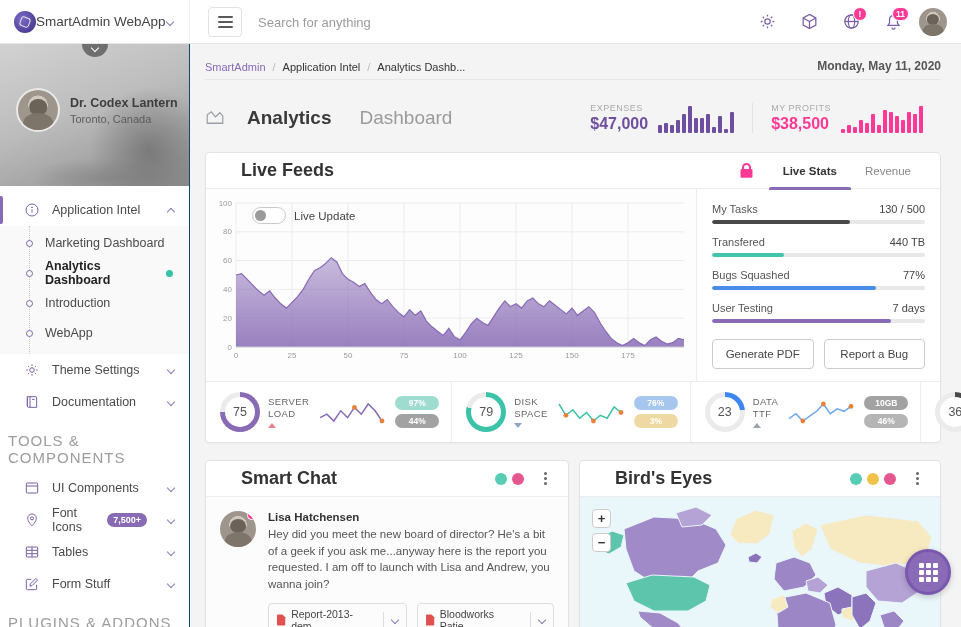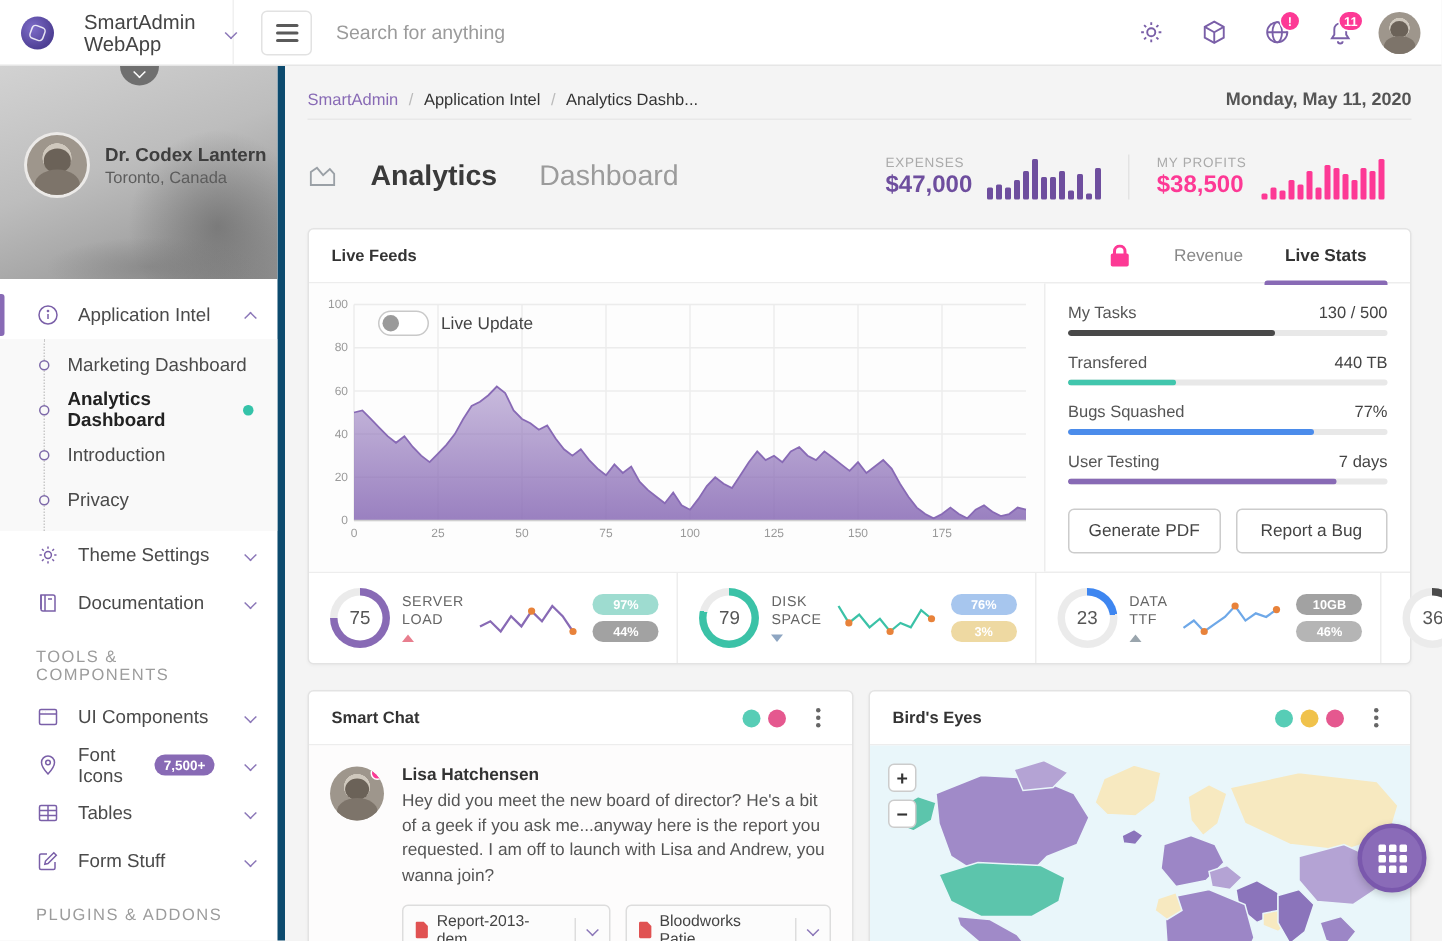--- a/index.html
+++ b/index.html
@@ -2,21 +2,21 @@
 <html><head>
 <meta charset="utf-8">
 <style>
   * { margin:0; padding:0; box-sizing:border-box; }
   html,body { width:961px; height:627px; overflow:hidden; background:#f4f4f4;
     font-family:"Liberation Sans", sans-serif; color:#333; }
 
   
   .topbar { position:fixed; top:0; left:0; width:961px; height:44px; background:#fff;
     border-bottom:1px solid #e6e6e6; display:flex; align-items:center; z-index:50; }
-  .brand { width:156px; height:100%; display:flex; align-items:center; gap:20px; padding-left:14px;
+  .brand { width:190px; height:100%; display:flex; align-items:center; gap:0; padding-left:14px;
     border-right:1px solid #f0f0f0; cursor:pointer; }
   .brand-logo { width:22px; height:22px; border-radius:50%;
     background:radial-gradient(circle at 35% 35%, #7d6cc8, #4e3f94 70%); position:relative; flex:none; }
   .brand-logo::after { content:""; position:absolute; inset:6px; border:1.5px solid rgba(255,255,255,.85);
     border-radius:3px; transform:rotate(20deg); }
   .brand-name { font-size:13.5px; color:#444; font-weight:400; }
   .chev { width:8px; height:8px; display:inline-block; position:relative; }
   .chev::before { content:""; position:absolute; left:1px; top:1px; width:5px; height:5px;
     border-right:1.5px solid #8b77b8; border-bottom:1.5px solid #8b77b8; transform:rotate(45deg); }
   .chev.up::before { transform:rotate(-135deg); top:3px; }
@@ -36,21 +36,21 @@
     display:flex; align-items:center; justify-content:center; border:1px solid #fff; }
   .avatar { width:28px; height:28px; border-radius:50%; overflow:hidden; flex:none;
     background:radial-gradient(circle at 50% 38%, #cfc8bd 0 30%, #9e968c 31% 100%); position:relative; cursor:pointer; }
   .avatar::before { content:""; position:absolute; left:50%; top:22%; width:44%; height:40%;
     transform:translateX(-50%); background:#6b6258; border-radius:50% 50% 45% 45%; }
   .avatar::after { content:""; position:absolute; left:50%; top:58%; width:74%; height:50%;
     transform:translateX(-50%); background:#7d746a; border-radius:50% 50% 0 0; }
 
   
   .sidebar { position:fixed; top:44px; left:0; width:190px; height:583px; background:#fff;
-    border-right:5px solid #0c4a6e; overflow:hidden; }
+    border-right:1px solid #0c4a6e; overflow:hidden; }
   .profile { height:142px; position:relative; overflow:hidden;
     background:linear-gradient(160deg,#d2d2d2,#bdbdbd 45%,#a3a3a3 75%,#8f8f8f); }
   .profile::before { content:""; position:absolute; right:-20px; bottom:-30px; width:120px; height:130px;
     background:radial-gradient(ellipse at center, rgba(90,90,90,.55), rgba(90,90,90,0) 70%); }
   .profile::after { content:""; position:absolute; left:30px; bottom:-12px; width:140px; height:40px;
     background:radial-gradient(ellipse at center, rgba(120,120,120,.5), rgba(120,120,120,0) 70%); }
   .collapse-pill { position:absolute; top:0; left:50%; transform:translateX(-50%); width:26px; height:13px;
     background:#6f6f6f; border-radius:0 0 13px 13px; display:flex; align-items:flex-start; justify-content:center;
     cursor:pointer; z-index:3; }
   .collapse-pill .chev::before { border-color:#fff; }
@@ -67,21 +67,21 @@
   .nav-item.active-parent::before { content:""; position:absolute; left:0; top:2px; bottom:2px; width:3px;
     background:#886ab5; border-radius:0 2px 2px 0; }
   .subnav { background:#f9f9f9; padding:2px 0 6px; position:relative; }
   .subnav::before { content:""; position:absolute; left:29px; top:0; bottom:0; border-left:1px dotted #c9c9c9; }
   .sub-item { position:relative; height:30px; display:flex; align-items:center; gap:0;
     padding-left:45px; cursor:pointer; color:#4a4a4a; }
   .sub-item .dot { position:absolute; left:26px; width:7px; height:7px; border-radius:50%;
     background:#f9f9f9; border:1.5px solid #7c68a8; }
   .sub-item.current { font-weight:bold; color:#222; }
   .online-dot { width:7px; height:7px; border-radius:50%; background:#35c3a9; margin-left:auto; margin-right:16px; }
-  .side-head { margin:14px 0 6px; padding:0 24px; font-size:11px; letter-spacing:1px; color:#9c9c9c; }
+  .side-head { margin:14px 0 6px; padding:0 8px; font-size:15px; letter-spacing:1px; color:#9c9c9c; }
   .count-badge { background:#886ab5; color:#fff; font-size:9px; font-weight:bold; padding:2px 6px;
     border-radius:9px; margin-right:8px; }
 
   
   .main { position:fixed; top:44px; left:190px; width:771px; height:583px; padding:12px 20px 0 15px; }
   .crumb-row { display:flex; align-items:flex-end; height:24px; border-bottom:1px solid #e8e8e8;
     padding-bottom:6px; font-size:11px; }
   .crumb a { color:#886ab5; text-decoration:none; cursor:pointer; }
   .date { margin-left:auto; font-size:12px; color:#555; font-weight:bold; }
 
@@ -95,21 +95,21 @@
   .mini-stat + .mini-stat { border-left:1px solid #e3e3e3; }
   .ms-label { font-size:9px; letter-spacing:.5px; color:#aaa; }
   .ms-value { font-size:16px; font-weight:bold; margin-top:2px; }
   .ms-value.purple { color:#6e4e9e; }
   .ms-value.pink { color:#fd3995; }
   .bars { display:flex; align-items:flex-end; gap:2px; height:30px; }
   .bars i { width:4px; border-radius:1px; display:block; }
 
   .card { background:#fff; border:1px solid #e3e3e3; border-radius:4px; box-shadow:0 1px 2px rgba(0,0,0,.03); }
   .card-head { height:36px; display:flex; align-items:center; padding:0 15px; border-bottom:1px solid #ededed; }
-  .card-title { font-size:11px; font-weight:bold; color:#333; }
+  .card-title { font-size:18px; font-weight:bold; color:#333;margin-left:20px; }
 
   .live-card { margin-top:12px; }
   .tabs { margin-left:auto; display:flex; align-items:center; height:36px; gap:0; }
   .lock-ic { margin-right:16px; display:flex; align-items:center; }
   .lock-ic svg { width:13px; height:15px; fill:#fd3995; stroke:none; }
   .tab { height:36px; display:flex; align-items:center; padding:0 14px; font-size:11.5px; color:#888;
     cursor:pointer; position:relative; }
   .tab.active { color:#333; font-weight:bold; }
   .tab.active::after { content:""; position:absolute; left:0; right:0; bottom:-1px; height:3px;
     background:#886ab5; border-radius:2px 2px 0 0; }
@@ -264,21 +264,21 @@
         <span class="dot"></span>
         <span>Analytics Dashboard</span>
         <span class="online-dot"></span>
       </div>
       <div class="sub-item">
         <span class="dot"></span>
         <span>Introduction</span>
       </div>
       <div class="sub-item">
         <span class="dot"></span>
-        <span>Privacy</span>
+        <span>WebApp</span>
       </div>
     </div>
     <div class="nav-item">
       <svg class="icon" viewBox="0 0 24 24">
         <circle cx="12" cy="12" r="3.4"></circle>
         <path d="M12 3.5v2.3M12 18.2v2.3M3.5 12h2.3M18.2 12h2.3M6 6l1.7 1.7M16.3 16.3L18 18M18 6l-1.7 1.7M7.7 16.3L6 18"></path>
       </svg>
       <span class="lbl">Theme Settings</span>
       <span class="chev"></span>
     </div>
@@ -397,22 +397,22 @@
 
   <section class="card live-card">
     <div class="card-head">
       <span class="card-title">Live Feeds</span>
       <div class="tabs">
         <span class="lock-ic">
           <svg viewBox="0 0 13 15">
               <path d="M2 6V4.5A4.5 4.5 0 016.5 0 4.5 4.5 0 0111 4.5V6h.3a1.2 1.2 0 011.2 1.2v6.3a1.2 1.2 0 01-1.2 1.2H1.7A1.2 1.2 0 01.5 13.5V7.2A1.2 1.2 0 011.7 6H2zm2 0h5V4.5a2.5 2.5 0 00-5 0V6z"></path>
             </svg>
         </span>
+        <span class="tab active">Live Stats</span>
         <span class="tab">Revenue</span>
-        <span class="tab active">Live Stats</span>
       </div>
     </div>
     <div class="live-body">
       <div class="chart-pane">
         <div class="toggle-wrap">
           <span class="toggle"></span>
           <span class="toggle-label">Live Update</span>
         </div>
         <svg id="live-chart" width="474" height="168">
             <defs>

